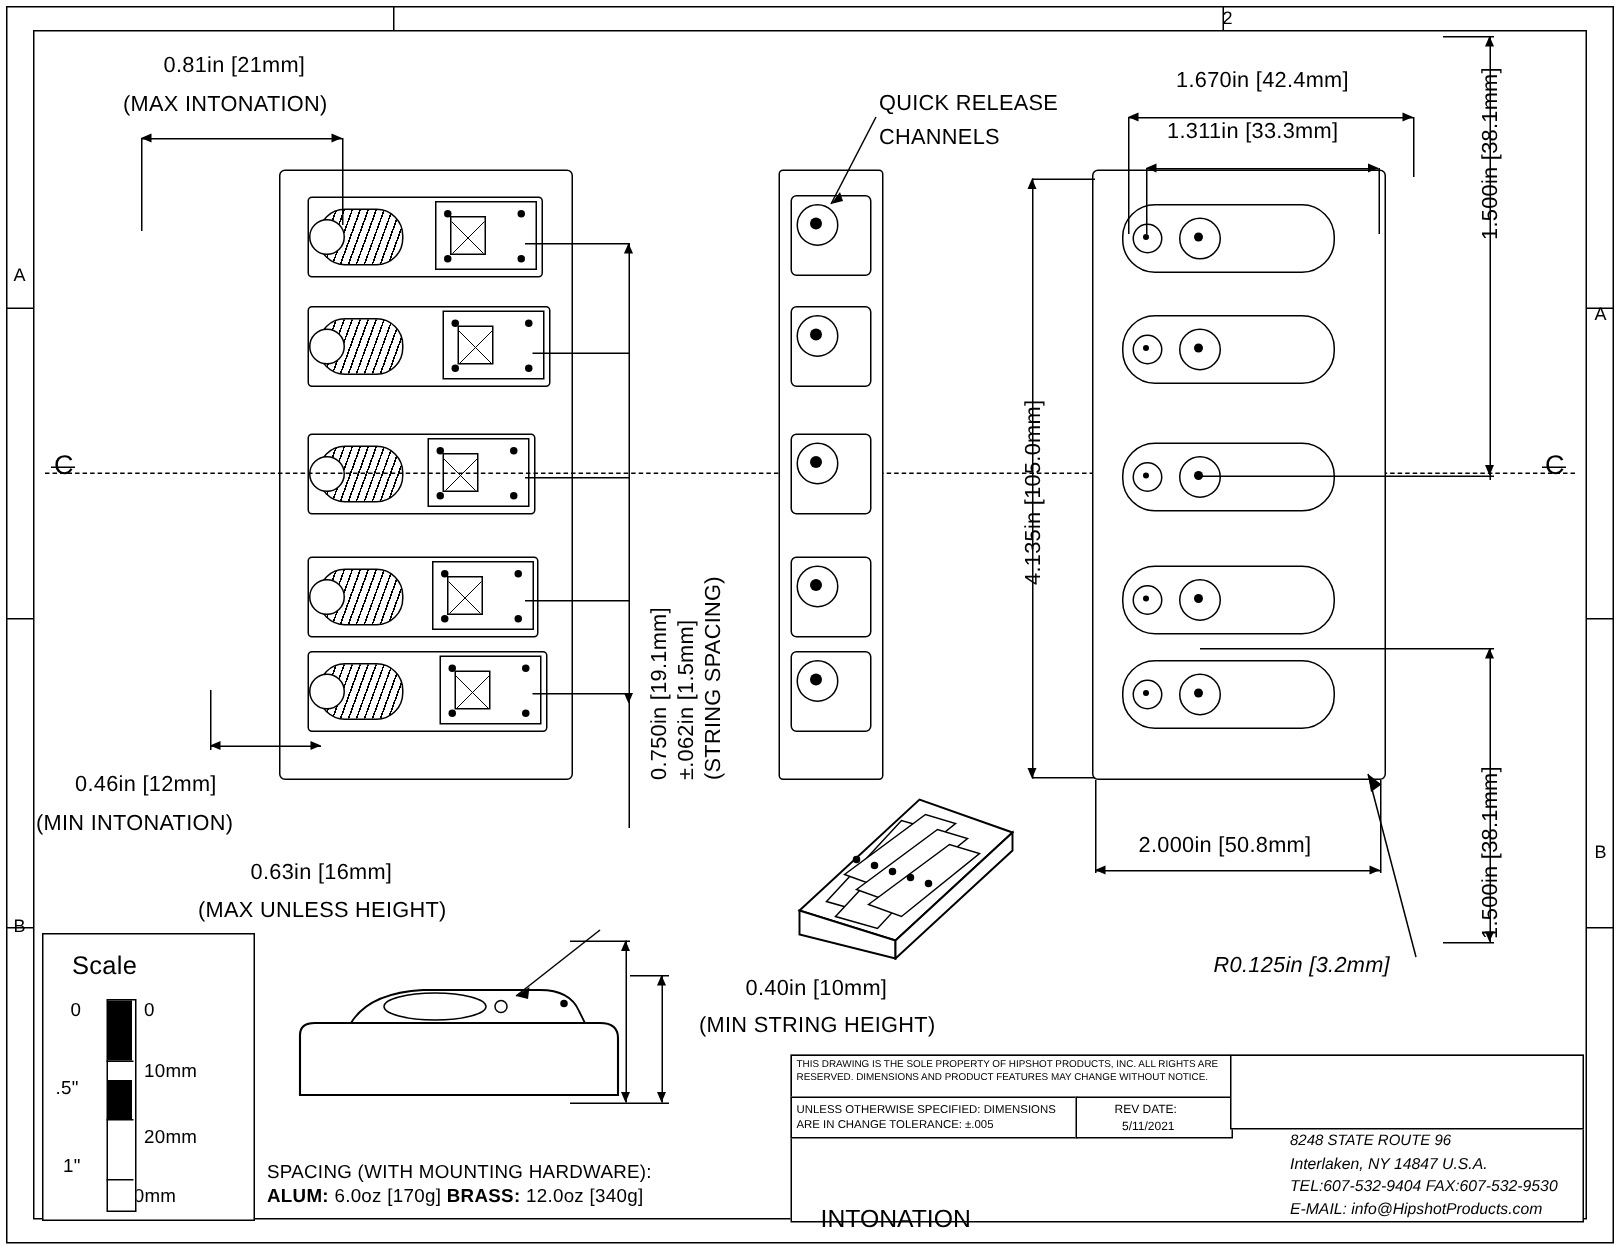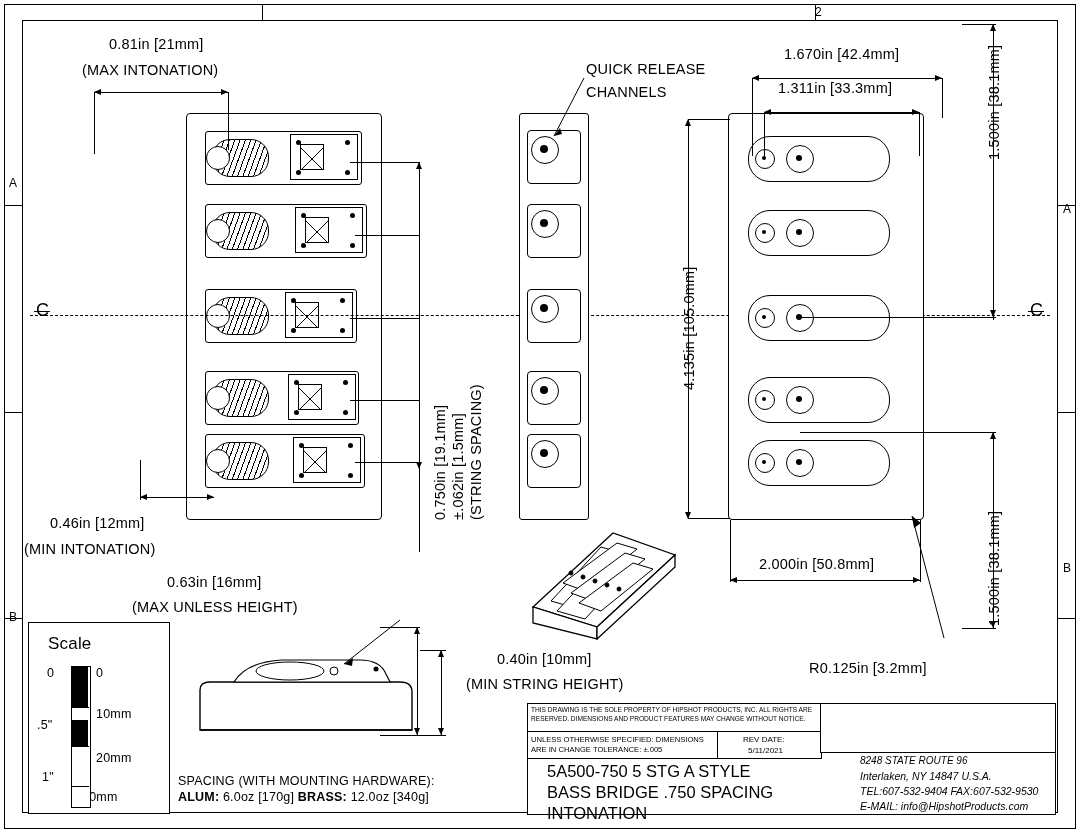--- a/index.html
+++ b/index.html
@@ -300,21 +300,21 @@
   <div>
     <div class="txt" style="left:759px;top:556px;">2.000in [50.8mm]</div>
     <div class="dimline" style="left:730px;top:580px;width:190px;"></div>
     <div class="arrow ar-l" style="left:730px;top:577px;"></div>
     <div class="arrow ar-r" style="left:913px;top:577px;"></div>
     <div class="ext" style="left:730px;top:520px;height:62px;"></div>
     <div class="ext" style="left:920px;top:520px;height:62px;"></div>
   </div>
 
   <div>
-    <div class="txt" style="left:809px;top:660px;">R0.125in [3.2mm]</div>
+    <div class="txt" style="left:809px;top:636px;font-style:italic;">R0.125in [3.2mm]</div>
     <svg style="position:absolute;left:900px;top:512px;width:60px;height:130px;">
       <line x1="12" y1="4" x2="44" y2="126" stroke="#000" stroke-width="1"></line>
       <polygon points="12,4 14,16 21,11" fill="#000"></polygon>
     </svg>
   </div>
 
   <div>
     <svg style="position:absolute;left:190px;top:630px;width:240px;height:110px;">
       <path d="M10 100 L10 60 Q10 52 20 52 L210 52 Q222 52 222 62 L222 100 Z" fill="#fff" stroke="#000" stroke-width="1.4"></path>
       <path d="M44 52 Q56 32 92 30 L170 30 Q190 30 196 44 L200 52 Z" fill="#fff" stroke="#000" stroke-width="1.2"></path>
@@ -379,22 +379,20 @@
   <div class="tb-text" style="left:531px;top:706px;width:286px;font-size:6.6px;line-height:1.35;">THIS DRAWING IS THE SOLE PROPERTY OF HIPSHOT PRODUCTS, INC. ALL RIGHTS ARE RESERVED. DIMENSIONS AND PRODUCT FEATURES MAY CHANGE WITHOUT NOTICE.</div>
 
   <div class="tb" style="left:527px;top:731px;width:190px;height:26px;"></div>
   <div class="tb-text" style="left:531px;top:735px;font-size:7.6px;">UNLESS OTHERWISE SPECIFIED: DIMENSIONS</div>
   <div class="tb-text" style="left:531px;top:745px;font-size:7.6px;">ARE IN CHANGE TOLERANCE: ±.005</div>
 
   <div class="tb" style="left:717px;top:731px;width:103px;height:26px;"></div>
   <div class="tb-text" style="left:743px;top:735px;font-size:8px;">REV DATE:</div>
   <div class="tb-text" style="left:748px;top:746px;font-size:8px;">5/11/2021</div>
 
-  <div class="tb-title" style="left:547px;top:760px;">5A500-750 5 STG A STYLE</div>
-  <div class="tb-title" style="left:547px;top:781px;">BASS BRIDGE .750 SPACING</div>
   <div class="tb-title" style="left:547px;top:802px;">INTONATION</div>
 
   <div class="tb" style="left:820px;top:703px;width:234px;height:48px;background:#fff;"></div>
 
   <div class="tb-text tb-italic" style="left:860px;top:755px;font-size:10px;">8248 STATE ROUTE 96</div>
   <div class="tb-text tb-italic" style="left:860px;top:770px;font-size:10.5px;">Interlaken, NY 14847 U.S.A.</div>
   <div class="tb-text tb-italic" style="left:860px;top:785px;font-size:10.5px;">TEL:607-532-9404 FAX:607-532-9530</div>
   <div class="tb-text tb-italic" style="left:860px;top:800px;font-size:10.5px;">E-MAIL: info@HipshotProducts.com</div>
 
 </div>

